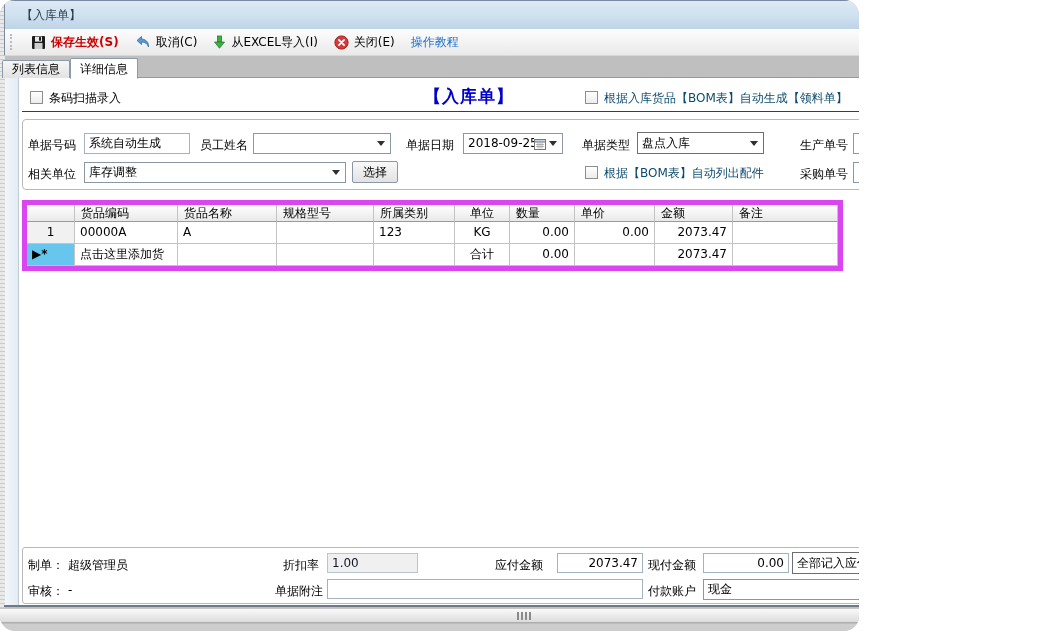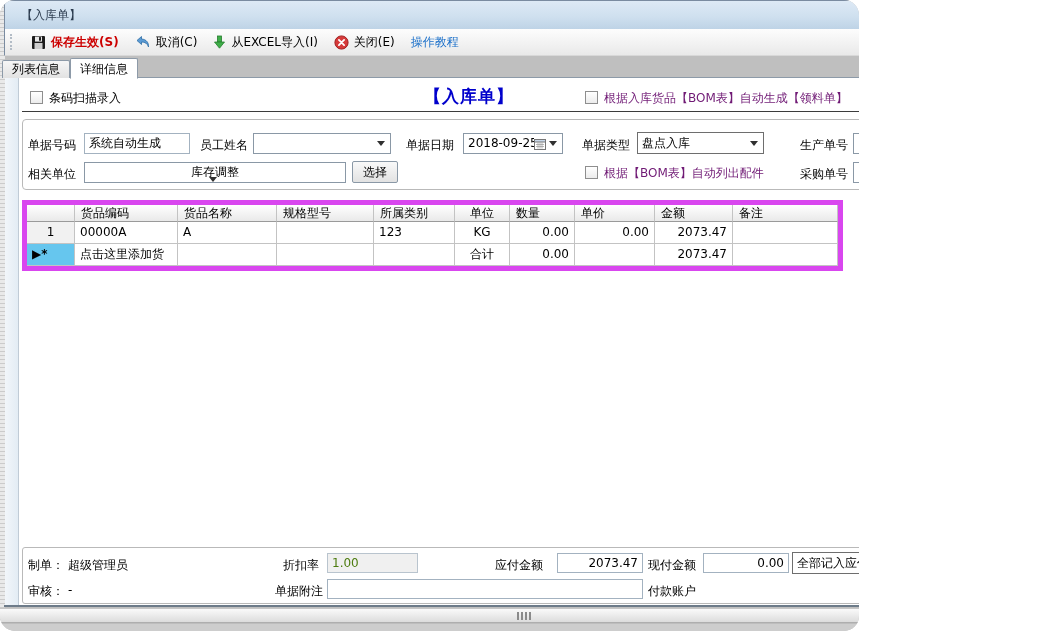--- a/index.html
+++ b/index.html
@@ -30,31 +30,31 @@
   .aeroleft{position:absolute;left:5px;top:78px;width:14px;height:528px;
     background:linear-gradient(90deg,#f2f6fa,#e3ecf4);border-right:1px solid #c0cbd6;box-sizing:border-box;}
   .frameright{position:absolute;left:1044px;top:0;width:2px;height:607px;background:#6d7b89;}
   .framebottom{position:absolute;left:4px;top:605px;width:1042px;height:2px;background:#6d7b89;}
   
   .abs{position:absolute;white-space:nowrap;}
   .cb{position:absolute;width:13px;height:13px;box-sizing:border-box;border:1px solid #8e8e8e;
     background:linear-gradient(#ffffff,#ececec);}
   .input{position:absolute;box-sizing:border-box;border:1px solid #a3b2c0;background:#fff;
     padding:0 4px;line-height:19px;height:21px;overflow:hidden;}
-  .input.disabled{background:#f0f0f0;border-color:#b9c4ce;color:#4d7c0f;}
+  .input.disabled{background:#f0f0f0;border-color:#b9c4ce;color:#0f172a;}
   .input.num{text-align:right;}
   .combo{position:absolute;box-sizing:border-box;border:1px solid #8a98a6;background:#fff;
     display:flex;align-items:center;height:21px;}
   .combo.focus{border-color:#6e6e6e;}
   .combo .val{flex:1;padding:0 4px;white-space:nowrap;overflow:hidden;line-height:19px;}
   .arr{width:0;height:0;border-left:4px solid transparent;border-right:4px solid transparent;
     border-top:5px solid #303030;margin-right:5px;flex:none;}
   .btn{position:absolute;box-sizing:border-box;border:1px solid #8a98a6;border-radius:2px;
     background:linear-gradient(#f9f9f9,#e2e2e2);text-align:center;line-height:20px;height:22px;}
-  .bluetext{color:#701a75;}
+  .bluetext{color:#0c4a6e;}
   .formtitle{position:absolute;left:424px;top:85px;font-size:17px;font-weight:bold;color:#0000cc;letter-spacing:1px;}
   .sep{position:absolute;left:22px;top:111px;width:1018px;height:1px;background:#3c3c3c;}
   .group{position:absolute;box-sizing:border-box;border:1px solid #b9b9b9;border-radius:4px;background:#fff;}
   
   .grid{position:absolute;left:22px;top:200px;border:5px solid #d946ef;background:#fff;
     display:grid;grid-template-columns:48px 103px 99px 97px 81px 55px 65px 80px 78px 105px;}
   .th{box-sizing:border-box;height:17px;line-height:16px;background:linear-gradient(#ffffff,#e9e9e9);
     border-right:1px solid #c3c3c3;border-bottom:1px solid #9a9a9a;padding:0 6px;overflow:hidden;}
   .td{box-sizing:border-box;height:22px;line-height:21px;border-right:1px solid #c3c3c3;
     border-bottom:1px solid #c3c3c3;padding:0 5px;overflow:hidden;background:#fff;}
@@ -168,21 +168,21 @@
     <span class="arr"></span>
   </div>
 
   <div class="abs" style="left:800px;top:137px;">生产单号</div>
   <div class="combo" style="left:853px;top:133px;width:143px;">
     <span class="val"></span>
     <span class="arr"></span>
   </div>
 
   <div class="abs" style="left:28px;top:166px;">相关单位</div>
-  <div class="combo" style="left:84px;top:162px;width:262px;flex-direction:column;">
+  <div class="combo" style="left:84px;top:162px;width:262px;">
     <span class="val">库存调整</span>
     <span class="arr"></span>
   </div>
   <div class="btn" style="left:352px;top:161px;width:46px;">选择</div>
 
   <div class="cb" style="left:585px;top:166px;"></div>
   <div class="abs bluetext" style="left:604px;top:165px;">根据【BOM表】自动列出配件</div>
 
   <div class="abs" style="left:800px;top:166px;">采购单号</div>
   <div class="combo" style="left:853px;top:162px;width:143px;">
@@ -244,20 +244,24 @@
     <span class="arr"></span>
   </div>
 
   <div class="abs" style="left:28px;top:583px;">审核：</div>
   <div class="abs" style="left:68px;top:583px;">-</div>
 
   <div class="abs" style="left:275px;top:583px;">单据附注</div>
   <div class="input" style="left:327px;top:579px;width:316px;height:20px;"></div>
 
   <div class="abs" style="left:648px;top:583px;">付款账户</div>
+  <div class="combo" style="left:703px;top:579px;width:287px;">
+    <span class="val">现金</span>
+    <span class="arr"></span>
+  </div>
 
   <div class="frameright"></div>
   <div class="framebottom"></div>
 
   <div class="splitter">
     <span class="gripbar"></span>
     <span class="gripbar"></span>
     <span class="gripbar"></span>
     <span class="gripbar"></span>
   </div>

